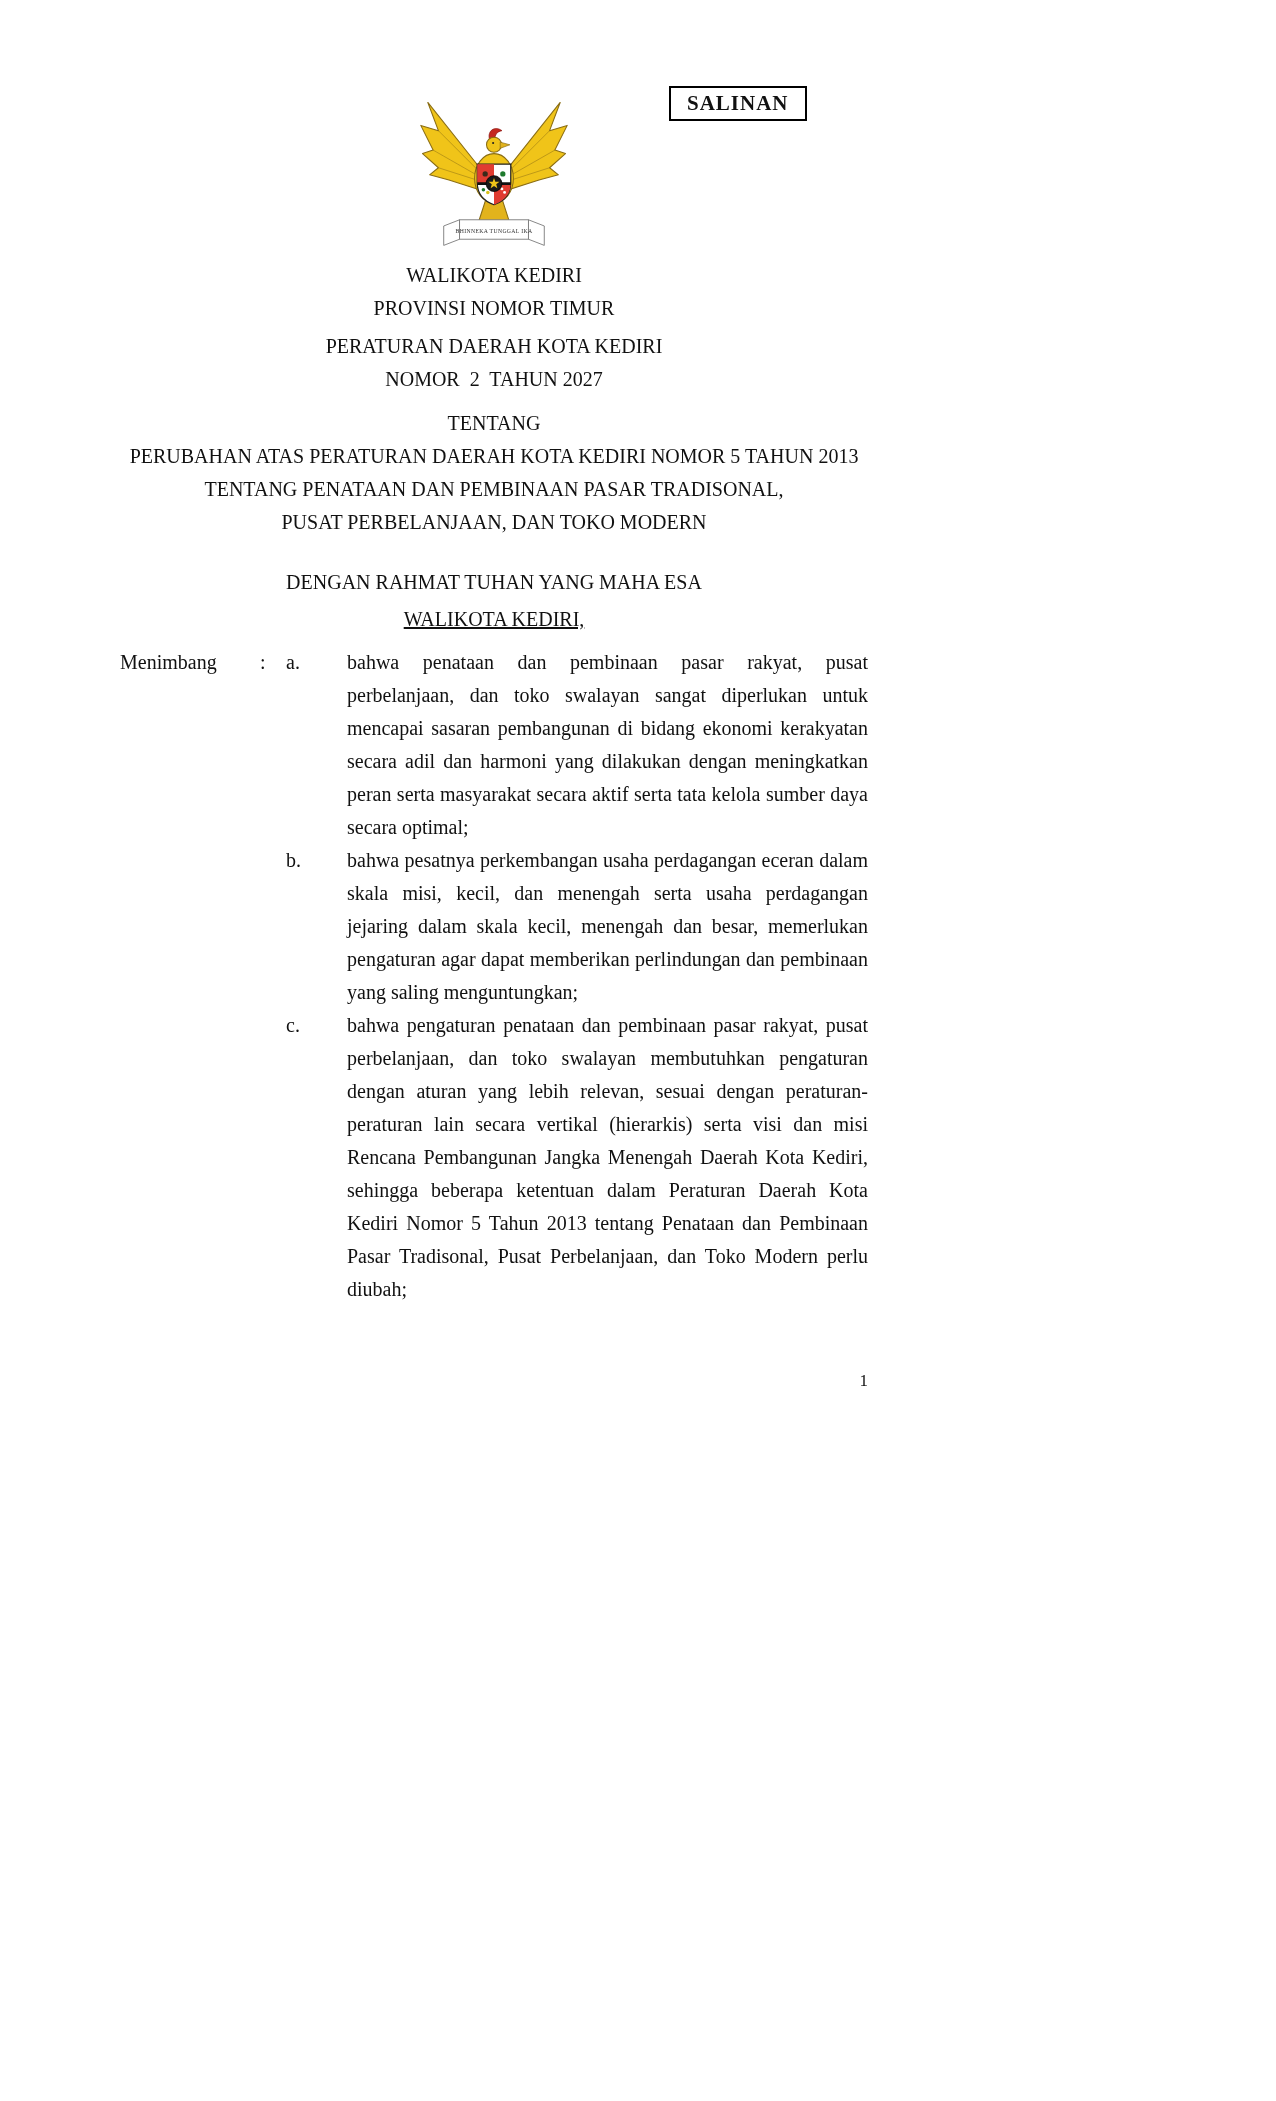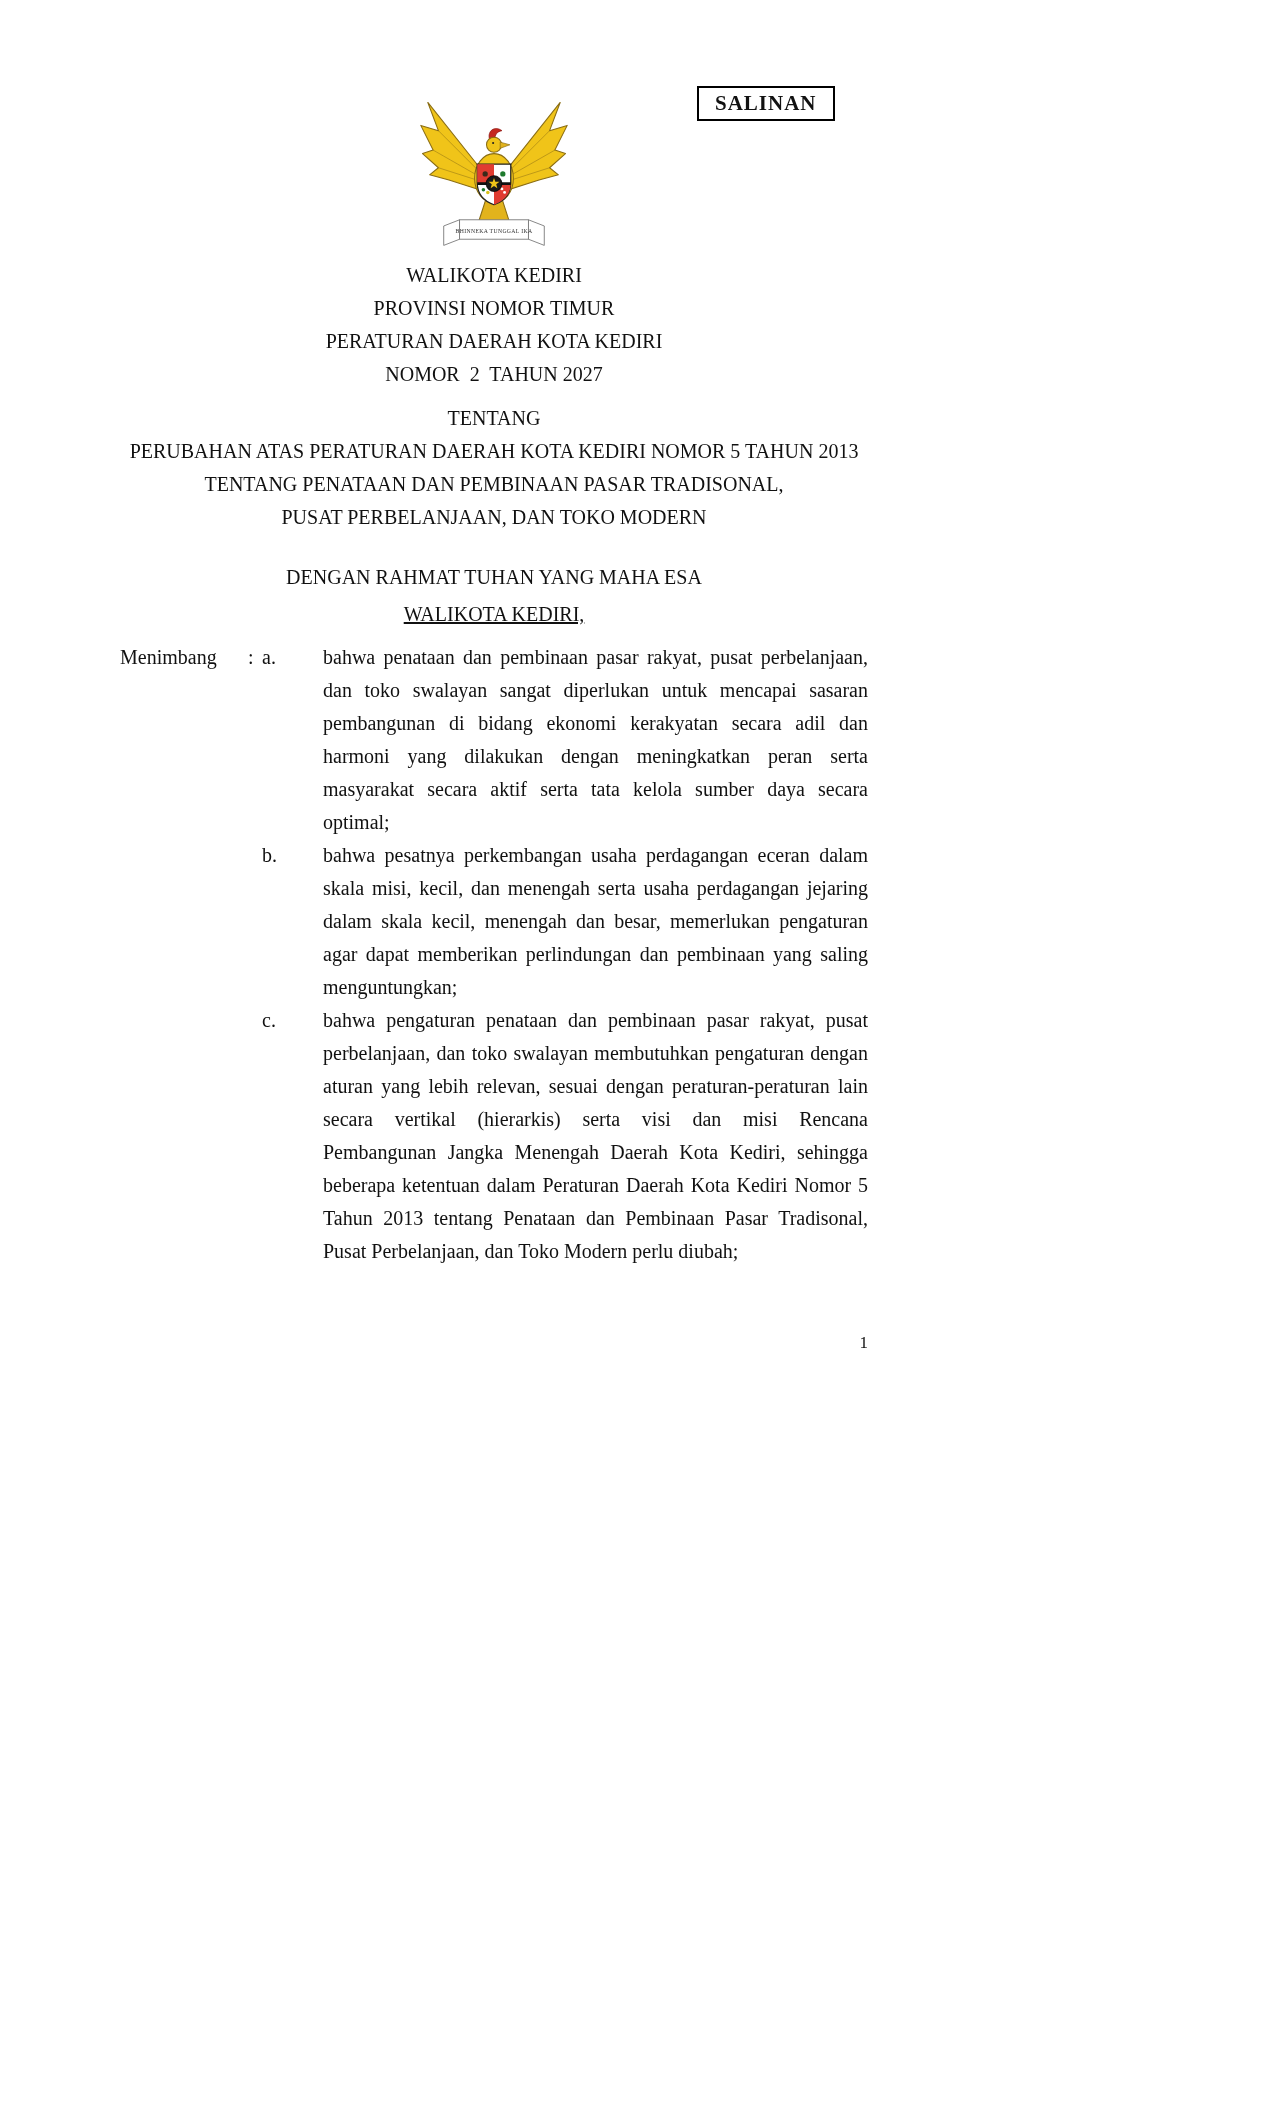--- a/index.html
+++ b/index.html
@@ -17,44 +17,45 @@
   }
   .content {
     margin-left: 120px;
     width: 748px;
     font-size: 20px;
     line-height: 33px;
   }
   .stamp {
     position: absolute;
     top: 86px;
-    left: 697px;
+    left: 669px;
     border: 2px solid #000;
     padding: 3px 16px;
     font-size: 21px;
     font-weight: bold;
     letter-spacing: 1px;
     background: #fff;
   }
   .emblem-wrap {
     padding-top: 90px;
     text-align: center;
   }
   .center { text-align: center; }
   .nowrap { white-space: nowrap; }
   .pre { white-space: pre; }
-  .reg-title { }
+  .reg-title { margin-top: 5px; }
   .tentang { margin-top: 11px; }
   .invocation { margin-top: 27px; text-align: center; }
   .enacting { margin-top: 4px; text-decoration: underline; }
   .clause {
     margin-top: 10px;
     display: grid;
     grid-template-columns: 128px 14px 1fr;
     align-items: start;
+    gap: 12px;
   }
   .clause-items { }
   .item {
     display: grid;
     grid-template-columns: 23px 1fr;
     align-items: start;
   }
   .item-text {
     text-align: justify;
     text-align-last: left;

